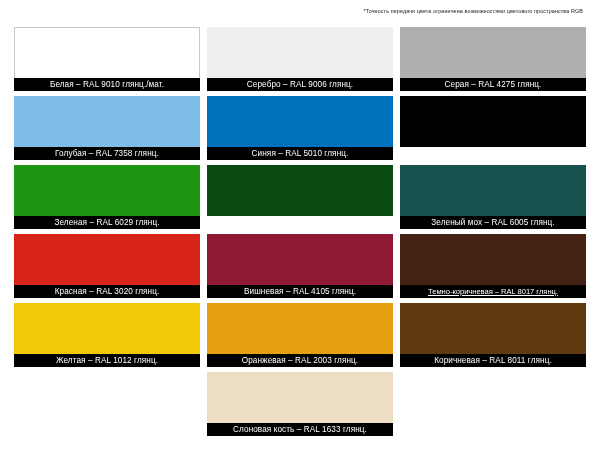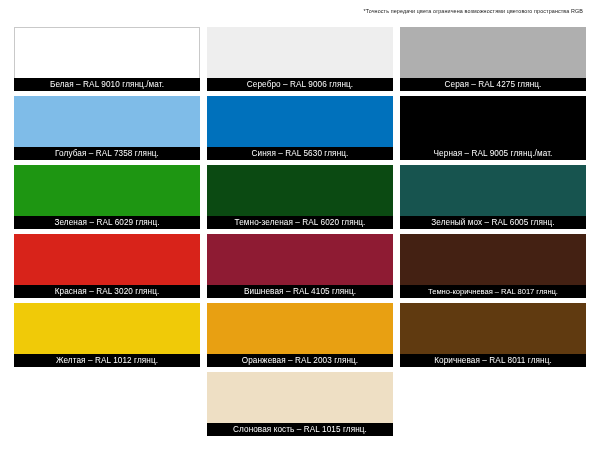--- a/index.html
+++ b/index.html
@@ -63,20 +63,21 @@
     font-size: 8.2px;
     line-height: 13px;
     text-align: center;
     white-space: nowrap;
     overflow: hidden;
     letter-spacing: 0.01em;
   }
   .swatch-caption.tight {
     font-size: 7.6px;
     letter-spacing: -0.005em;
+    text-decoration: underline;
   }
   .swatch.centered-last {
     grid-column: 2;
   }
 </style>
 </head>
 <body>
 
 <div class="page">
 
@@ -94,33 +95,31 @@
       <div class="swatch">
         <div class="swatch-color" style="background: rgb(175, 175, 175);"></div>
         <div class="swatch-caption">Серая – RAL 4275 глянц.</div>
       </div>
       <div class="swatch">
         <div class="swatch-color" style="background: rgb(127, 188, 232);"></div>
         <div class="swatch-caption">Голубая – RAL 7358 глянц.</div>
       </div>
       <div class="swatch">
         <div class="swatch-color" style="background: rgb(0, 113, 188);"></div>
-        <div class="swatch-caption">Синяя – RAL 5630 глянц.</div>
+        <div class="swatch-caption">Синяя – RAL 5010 глянц.</div>
       </div>
       <div class="swatch">
         <div class="swatch-color" style="background: rgb(0, 0, 0);"></div>
-        <div class="swatch-caption">Черная – RAL 9005 глянц./мат.</div>
       </div>
       <div class="swatch">
         <div class="swatch-color" style="background: rgb(30, 150, 18);"></div>
         <div class="swatch-caption">Зеленая – RAL 6029 глянц.</div>
       </div>
       <div class="swatch">
         <div class="swatch-color" style="background: rgb(11, 74, 18);"></div>
-        <div class="swatch-caption">Темно-зеленая – RAL 6020 глянц.</div>
       </div>
       <div class="swatch">
         <div class="swatch-color" style="background: rgb(23, 84, 79);"></div>
         <div class="swatch-caption">Зеленый мох – RAL 6005 глянц.</div>
       </div>
       <div class="swatch">
         <div class="swatch-color" style="background: rgb(216, 35, 26);"></div>
         <div class="swatch-caption">Красная – RAL 3020 глянц.</div>
       </div>
       <div class="swatch">
@@ -138,17 +137,17 @@
       <div class="swatch">
         <div class="swatch-color" style="background: rgb(232, 160, 18);"></div>
         <div class="swatch-caption">Оранжевая – RAL 2003 глянц.</div>
       </div>
       <div class="swatch">
         <div class="swatch-color" style="background: rgb(96, 58, 16);"></div>
         <div class="swatch-caption">Коричневая – RAL 8011 глянц.</div>
       </div>
       <div class="swatch centered-last">
         <div class="swatch-color" style="background: rgb(238, 223, 196);"></div>
-        <div class="swatch-caption">Слоновая кость – RAL 1015 глянц.</div>
+        <div class="swatch-caption">Слоновая кость – RAL 1633 глянц.</div>
       </div>
     </div>
 
 </div>
 
 </body></html>

